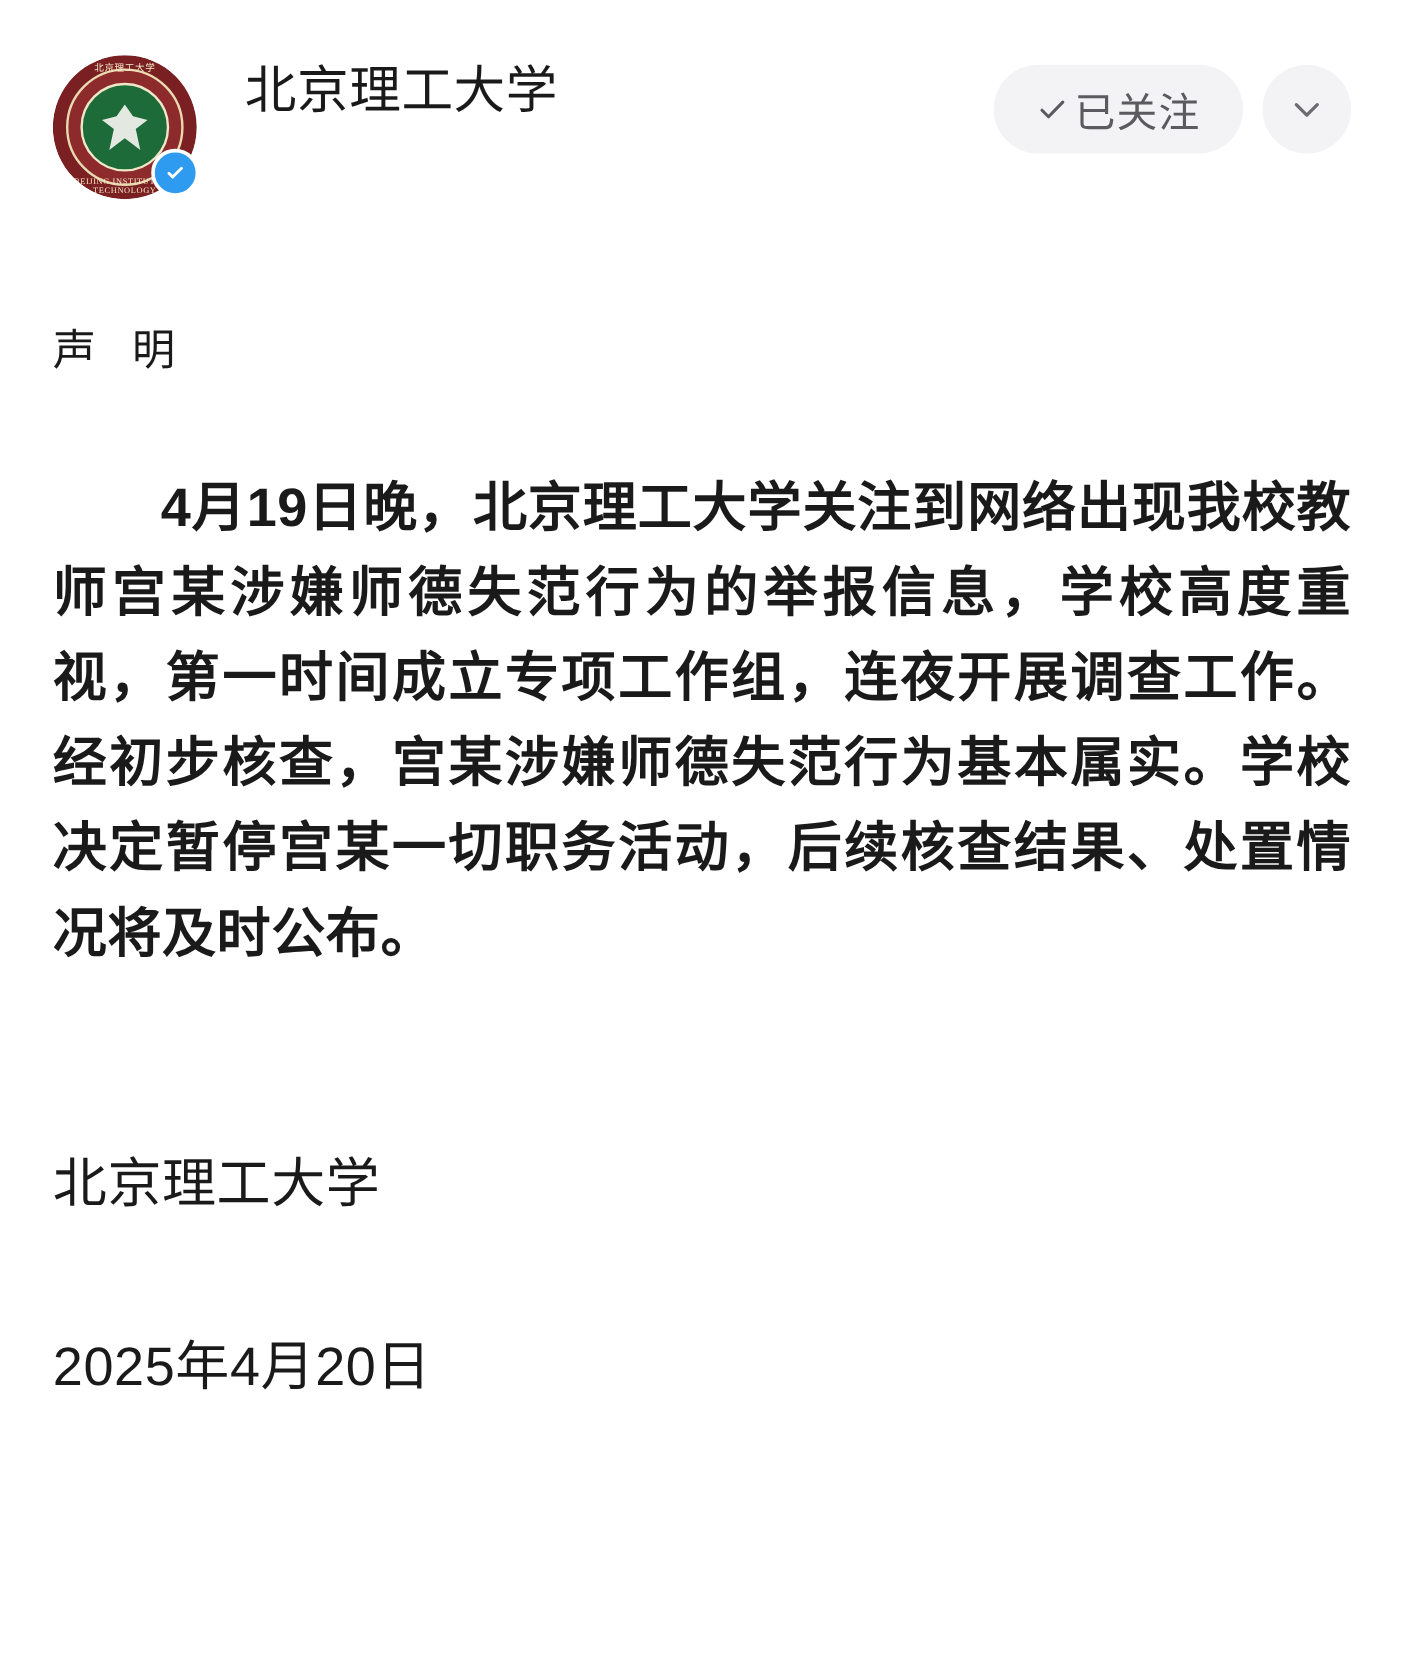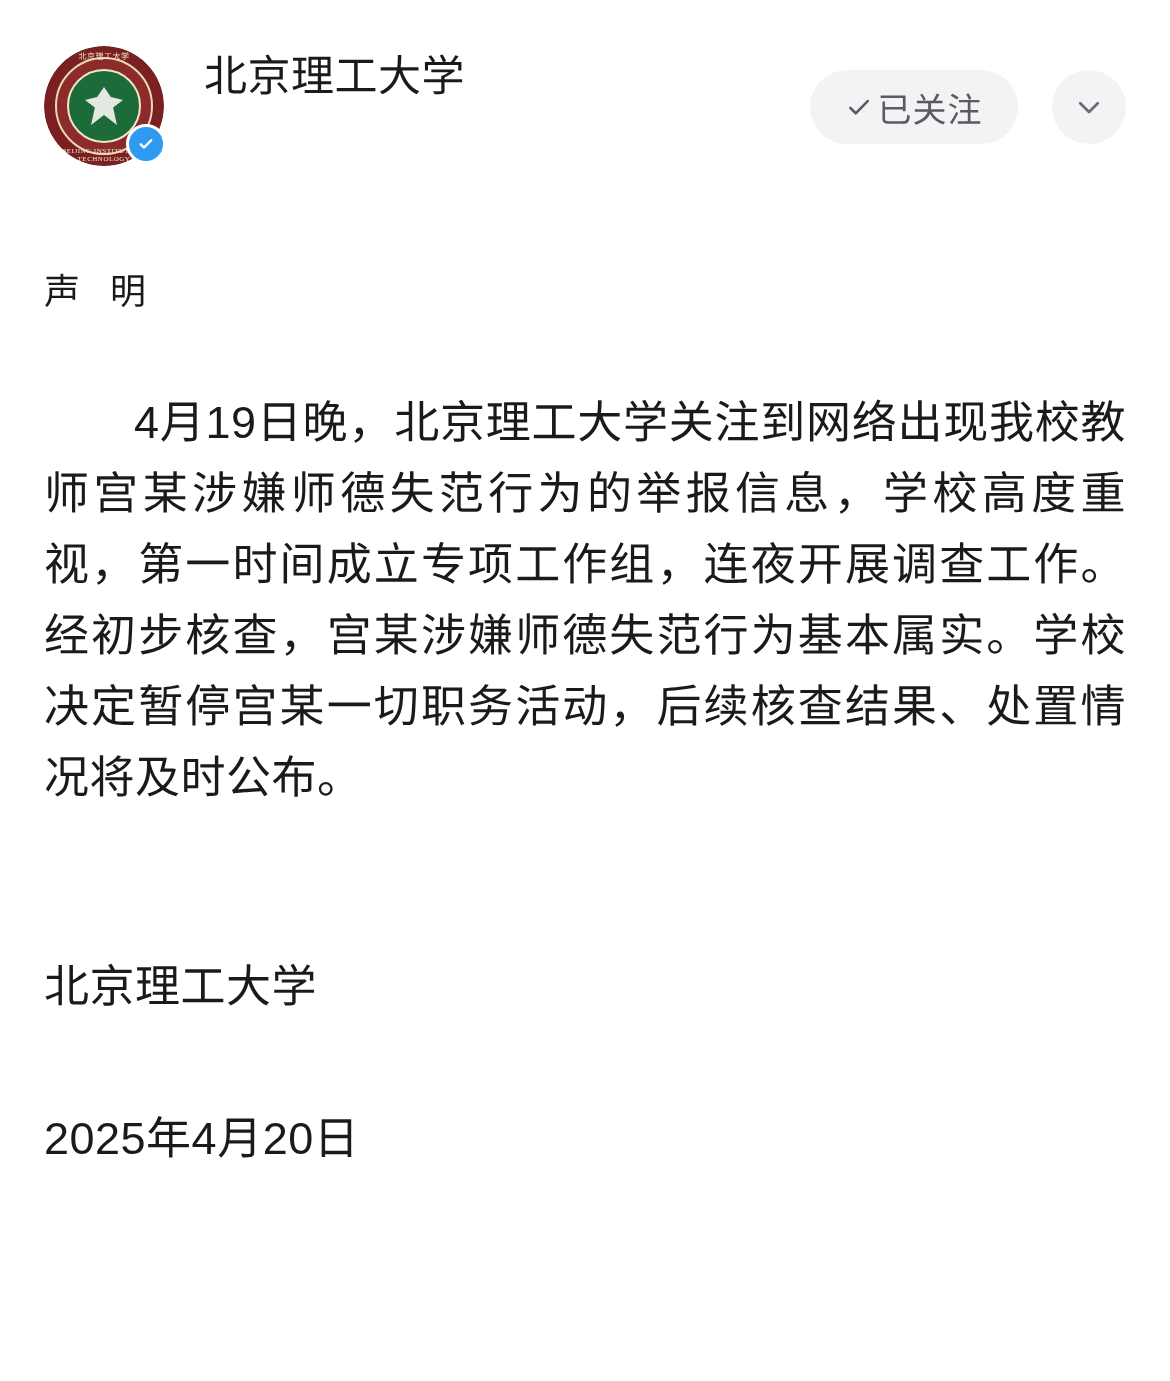--- a/index.html
+++ b/index.html
@@ -130,24 +130,24 @@
     margin-top: 8px;
     font-size: 31px;
     line-height: 1.35;
     color: #9a9a9a;
     letter-spacing: .5px;
   }
 
   .header-actions {
     position: absolute;
     right: 0;
-    top: 30px;
+    top: 14px;
     display: flex;
     align-items: flex-end;
-    gap: 34px;
+    gap: 16px;
   }
   .follow-btn {
     display: flex;
     align-items: center;
     justify-content: center;
     gap: 6px;
     height: 74px;
     min-width: 208px;
     padding: 0 26px;
     box-sizing: border-box;
@@ -189,20 +189,21 @@
   }
   .content .title {
     font-size: 36px;
     letter-spacing: 10px;
     margin-bottom: 66px;
   }
   .content p {
     margin: 0 0 0 0;
     text-align: justify;
     text-justify: inter-ideograph;
+    font-weight: bold;
   }
   .content p.indent {
     text-indent: 2em;
   }
   .sign {
     margin-top: 140px;
     font-size: 45px;
     line-height: 1.5;
     color: #1a1a1a;
   }

